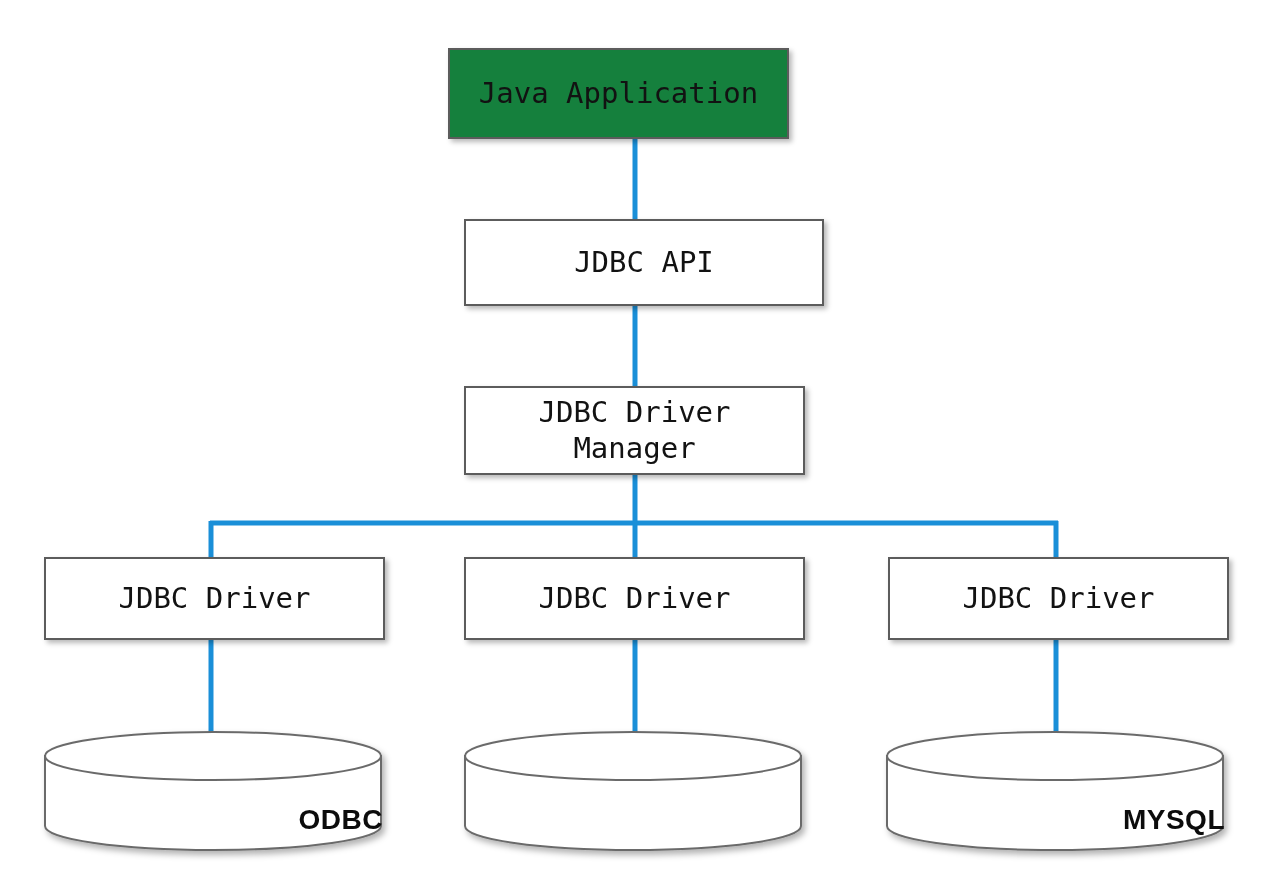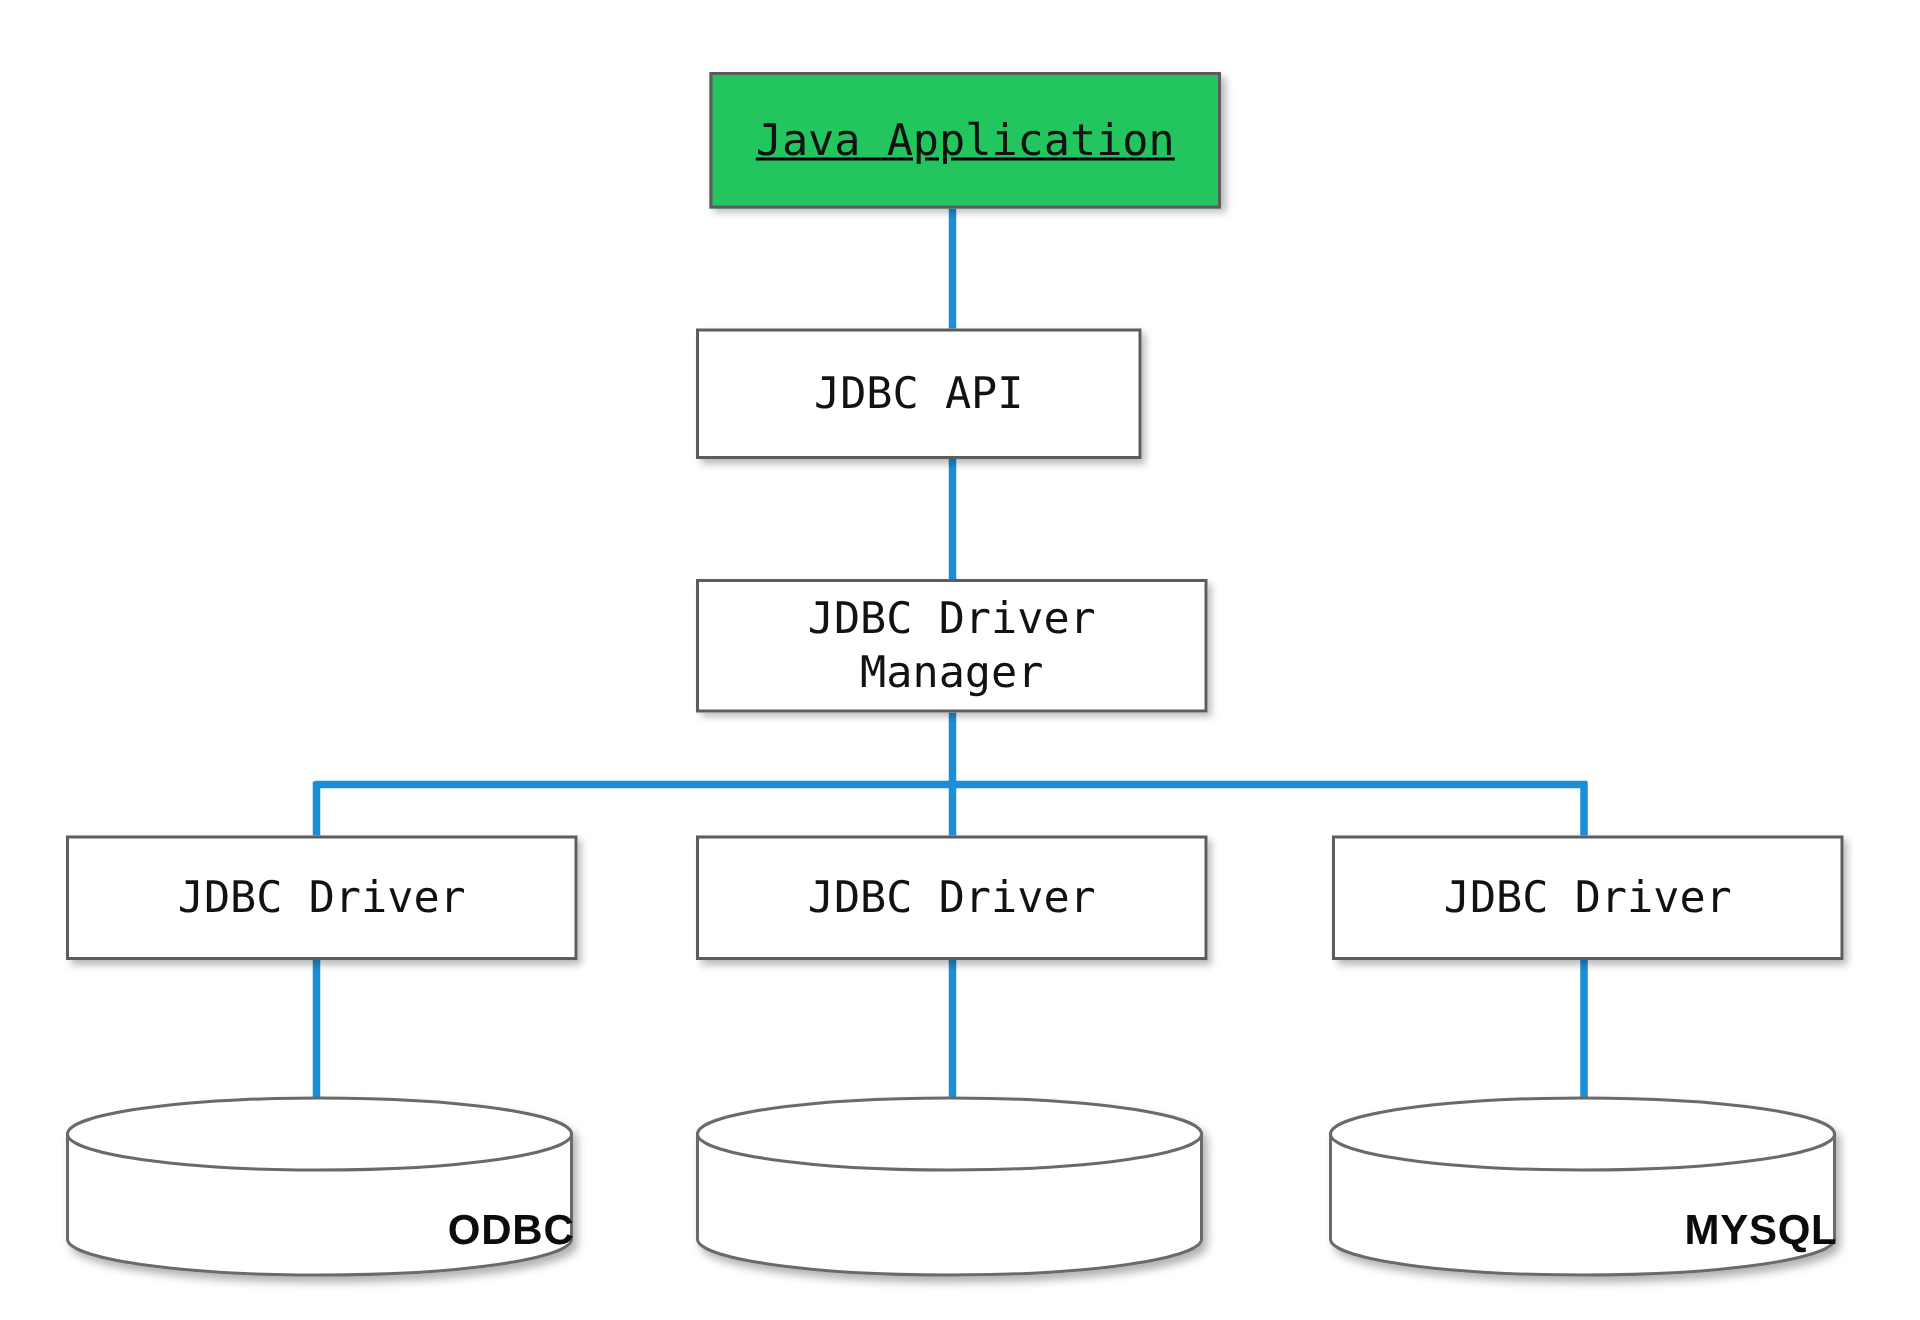--- a/index.html
+++ b/index.html
@@ -99,25 +99,25 @@
       <line x1="211" y1="639" x2="211" y2="742"></line>
 
       <line x1="635" y1="639" x2="635" y2="742"></line>
 
       <line x1="1056" y1="639" x2="1056" y2="742"></line>
     </g>
   </svg>
 
   <div id="node-layer">
 
-    <div class="node-box" style="left: 473px; top: 48px; width: 341px; height: 91px; border-color: rgb(92, 92, 92); background: #22c55e; text-decoration: underline;">
+    <div class="node-box" style="left: 448px; top: 48px; width: 341px; height: 91px; border-color: rgb(92, 92, 92); background: #15803d;">
       <span class="node-label">Java Application</span>
     </div>
 
-    <div class="node-box" style="left: 464px; top: 219px; width: 297px; height: 87px; border-color: rgb(92, 92, 92); background: rgb(255, 255, 255);">
+    <div class="node-box" style="left: 464px; top: 219px; width: 360px; height: 87px; border-color: rgb(92, 92, 92); background: rgb(255, 255, 255);">
       <span class="node-label">JDBC API</span>
     </div>
 
     <div class="node-box" style="left: 464px; top: 386px; width: 341px; height: 89px; border-color: rgb(92, 92, 92); background: rgb(255, 255, 255);">
       <span class="node-label">JDBC Driver
 Manager</span>
     </div>
 
     <div class="node-box" style="left: 44px; top: 557px; width: 341px; height: 83px; border-color: rgb(92, 92, 92); background: rgb(255, 255, 255);">
       <span class="node-label">JDBC Driver</span>

